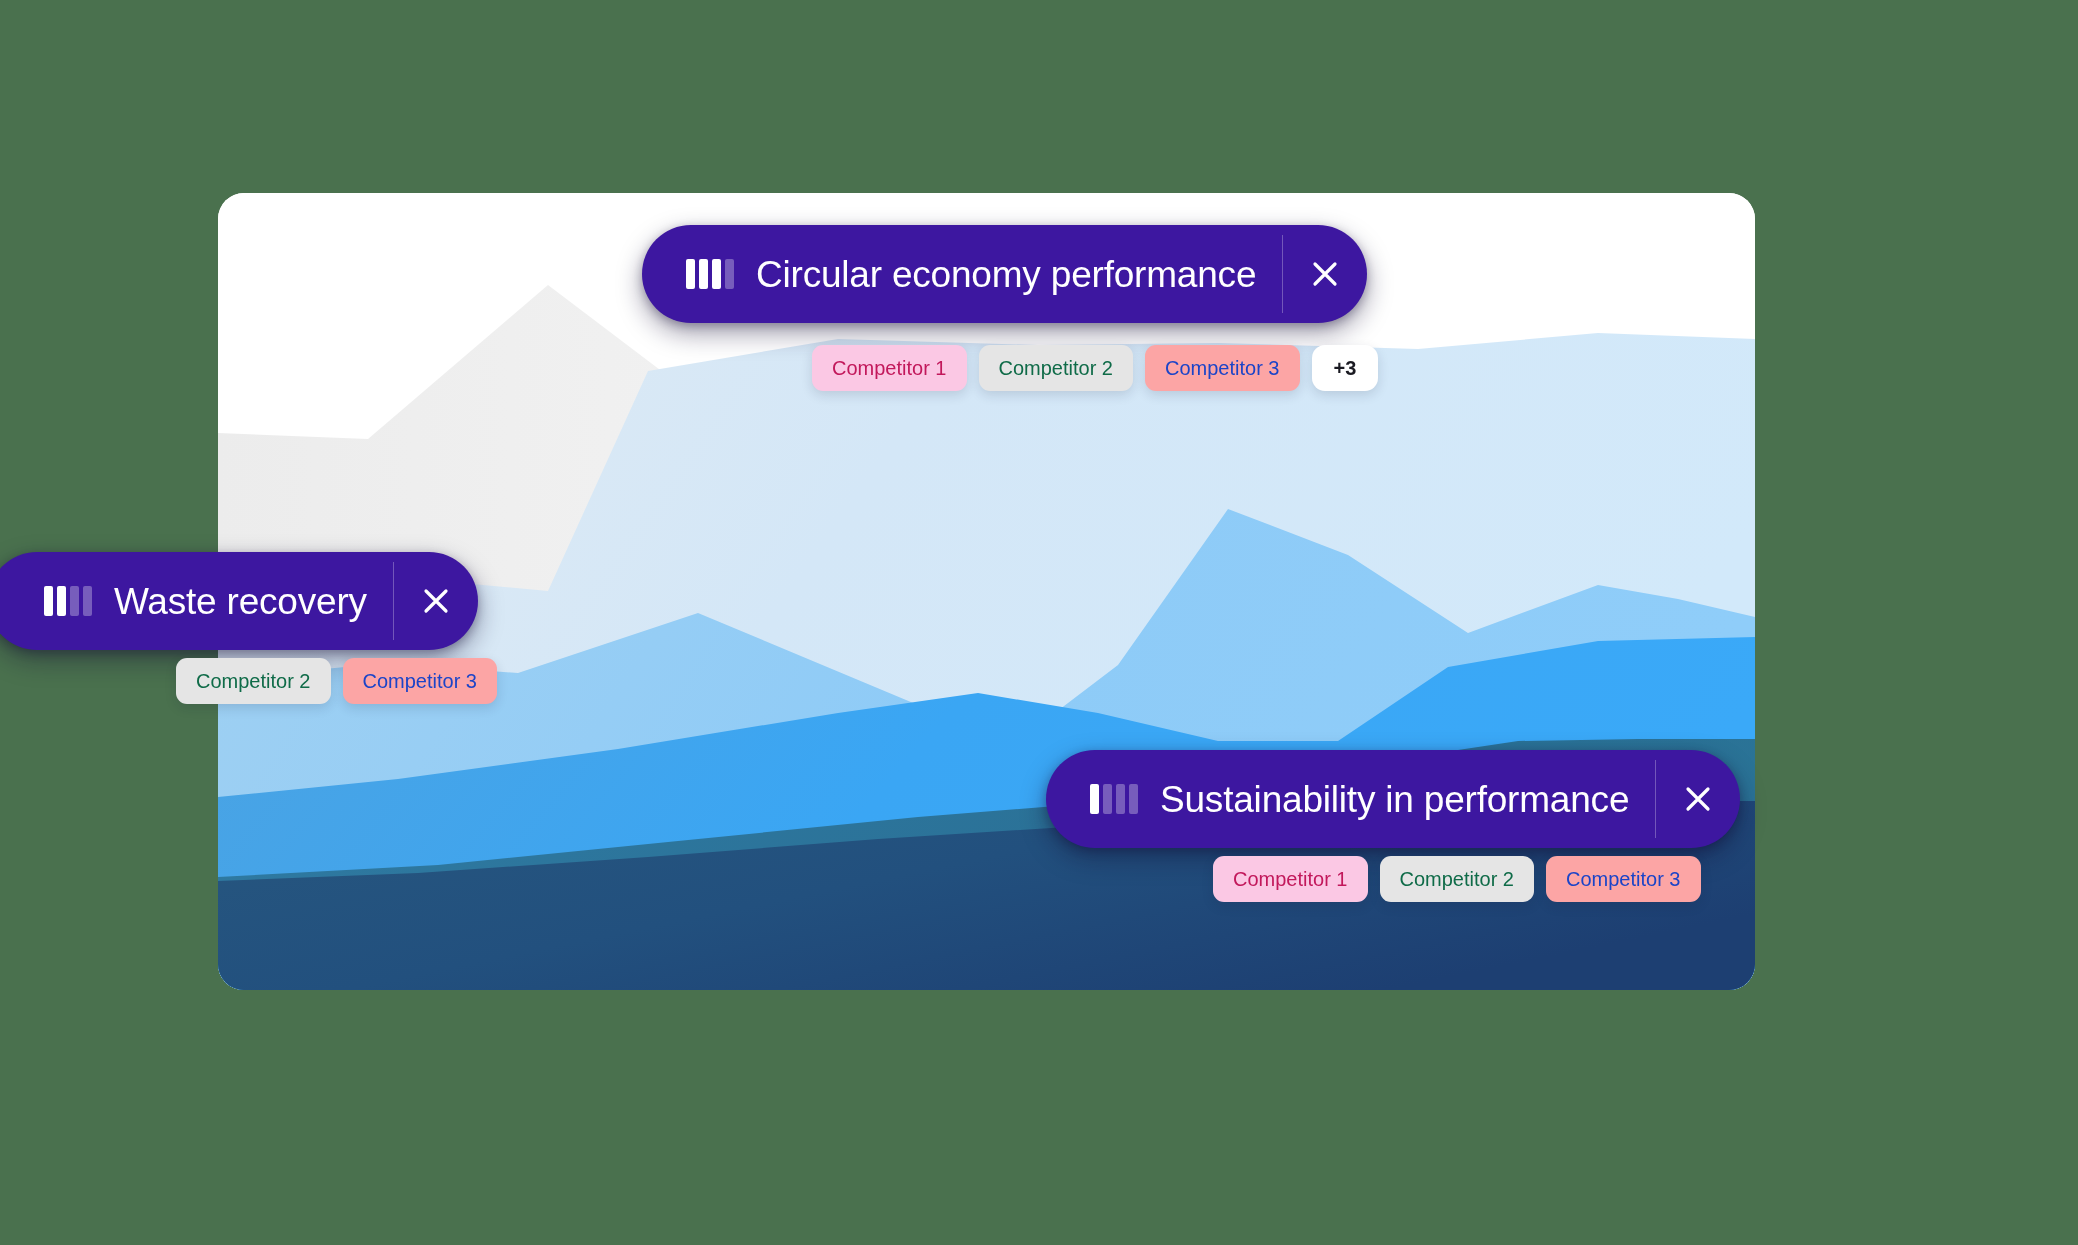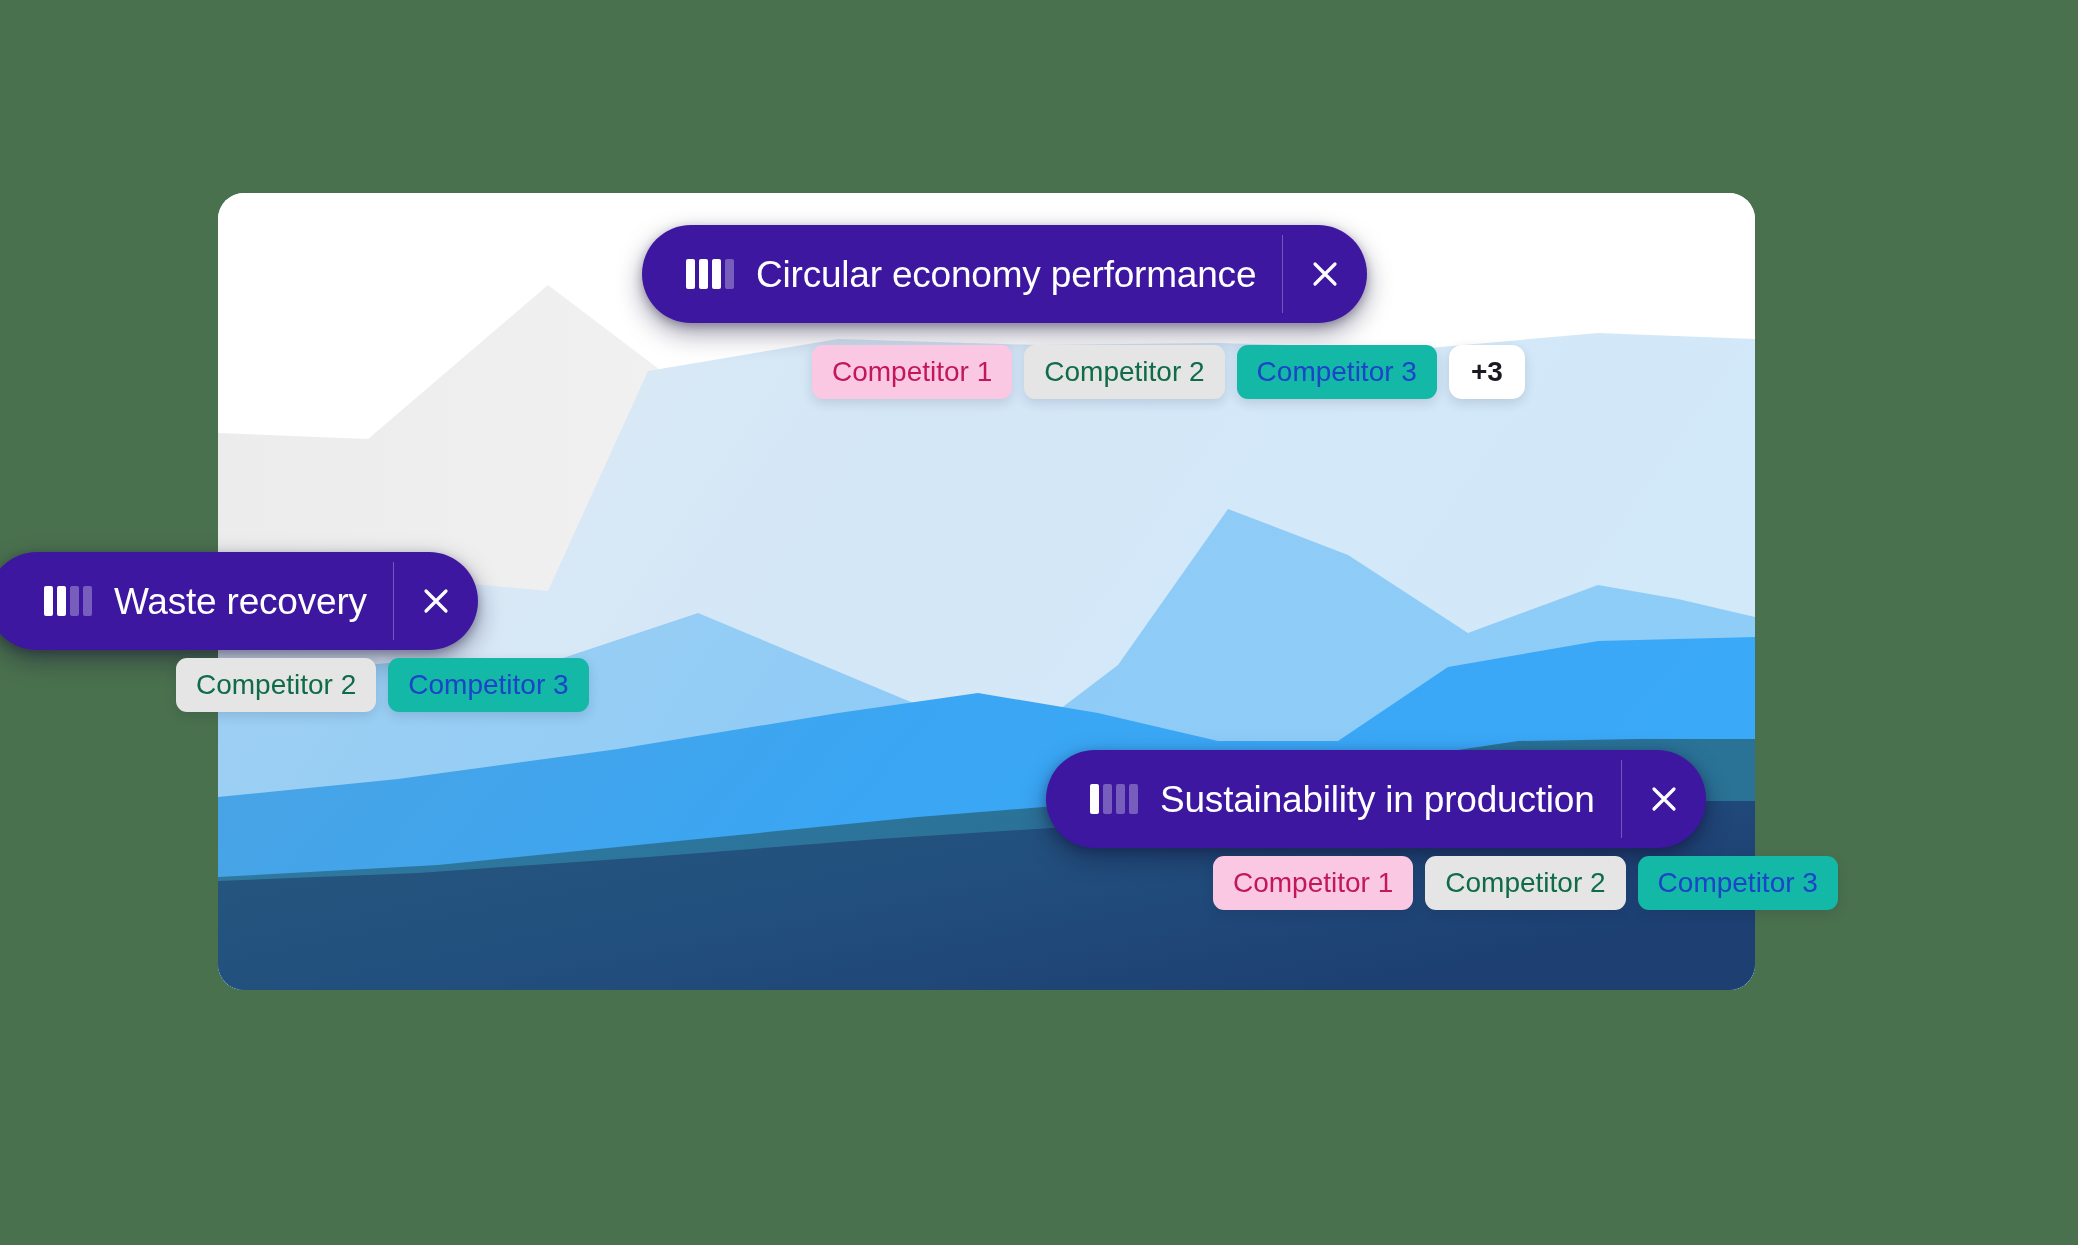--- a/index.html
+++ b/index.html
@@ -110,29 +110,29 @@
     position: absolute;
     display: flex;
     align-items: center;
     gap: 12px;
     white-space: nowrap;
   }
   .chip {
     border: 0;
     border-radius: 11px;
     padding: 13px 20px;
-    font-size: 28px;
+    font-size: 20px;
     line-height: 1;
     font-family: "Liberation Sans", sans-serif;
     cursor: pointer;
     box-shadow: 0 4px 12px rgba(20,30,60,0.14);
   }
   .chip.c1 { background: #fbc8e4; color: #c2185b; }
   .chip.c2 { background: #e5e5e5; color: #0f6b48; }
-  .chip.c3 { background: #14b8a6; color: #1b44c8; }
+  .chip.c3 { background: #fca5a5; color: #1b44c8; }
   .chip.more {
     background: #ffffff;
     color: #1a1a22;
     font-weight: bold;
     padding: 13px 22px;
     border-radius: 13px;
   }
 
   #chips-circular { left: 812px; top: 345px; }
   #chips-waste    { left: 176px; top: 658px; }
@@ -243,21 +243,21 @@
   </div>
 
   <div class="topic-pill" id="pill-sustain">
     <div class="pill-main">
       <span class="meter-icon">
         <i class="on"></i>
           <i></i>
           <i></i>
           <i></i>
       </span>
-      <span class="pill-title">Sustainability in production</span>
+      <span class="pill-title">Sustainability in performance</span>
     </div>
     <div class="pill-divider"></div>
     <button class="pill-close" aria-label="Close">
       <svg width="34" height="34" viewBox="0 0 34 34" fill="none">
         <path d="M7 7 L27 27 M27 7 L7 27" stroke="#ffffff" stroke-width="3.2" stroke-linecap="round"></path>
       </svg>
     </button>
   </div>
 
   <div class="chip-row" id="chips-sustain">

